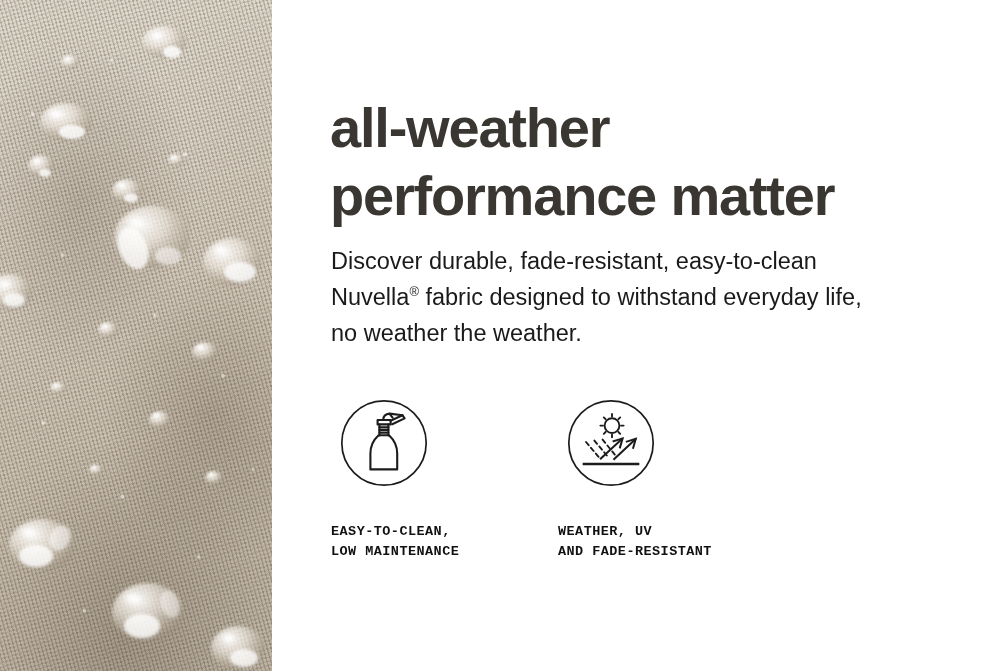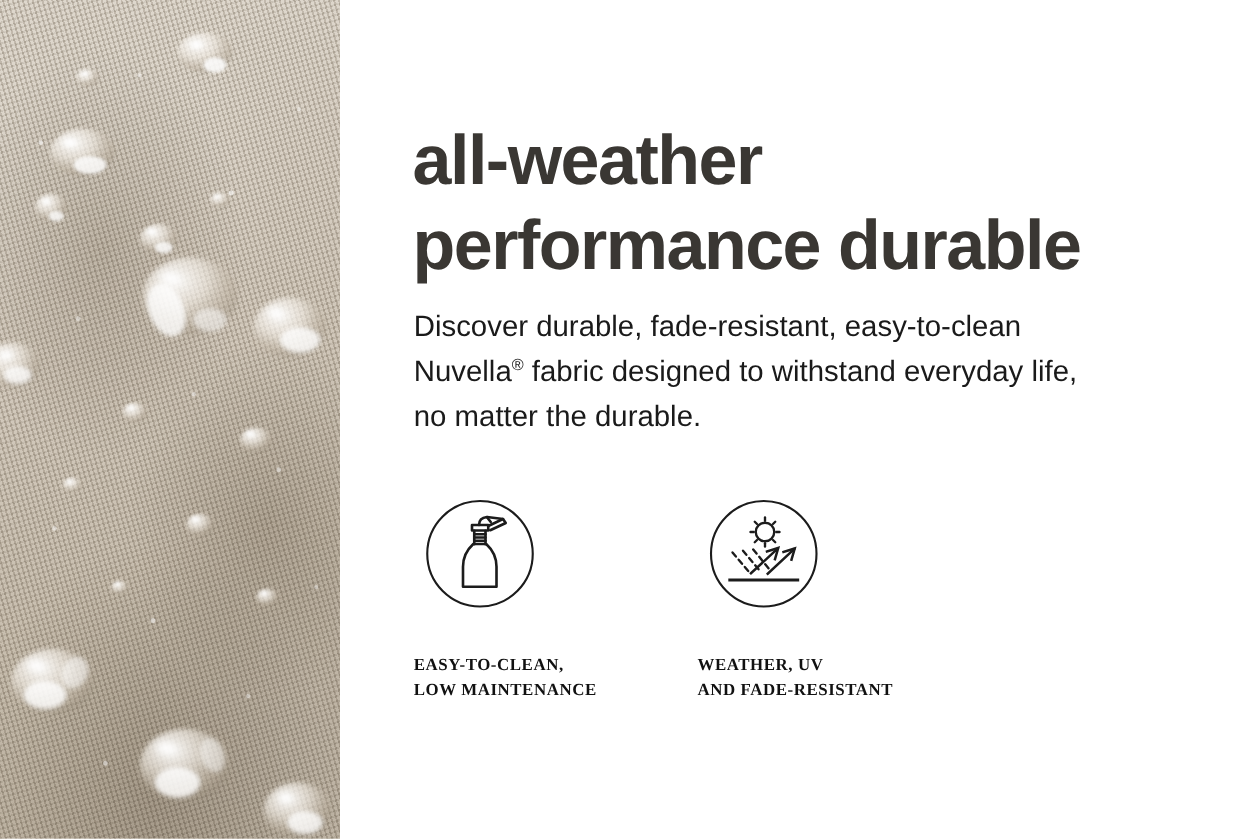--- a/index.html
+++ b/index.html
@@ -162,21 +162,21 @@
   .feature-icon {
     display: block;
     width: 88px;
     height: 88px;
     margin-left: 9px;
   }
 
   .feature-caption {
     margin: 0;
     padding-top: 35px;
-    font-family: Liberation Serif, serif;
+    font-family: Liberation Mono, monospace;
     font-weight: bold;
     font-size: 13.5px;
     line-height: 20px;
     letter-spacing: 0.45px;
     color: #111111;
     white-space: pre-line;
   }
 </style>
 </head>
 <body>
@@ -286,23 +286,23 @@
         <ellipse cx="211" cy="474" rx="3.2" ry="2.4" fill="url(#dropGlint)"></ellipse>
         <ellipse cx="96" cy="470" rx="7" ry="5.5" fill="url(#dropBody)"></ellipse>
         <ellipse cx="94" cy="467" rx="2.6" ry="2" fill="url(#dropGlint)"></ellipse>
       </g>
     </svg>
   </div>
 
   <div class="content-panel">
 
     <h1 class="headline">all-weather
-performance durable</h1>
-
-    <p class="subcopy"><span>Discover durable, fade-resistant, easy-to-clean</span><br><span>Nuvella</span><sup>®</sup><span> fabric designed to withstand everyday life,</span><br><span>no matter the durable.</span></p>
+performance matter</h1>
+
+    <p class="subcopy"><span>Discover durable, fade-resistant, easy-to-clean</span><br><span>Nuvella</span><sup>®</sup><span> fabric designed to withstand everyday life,</span><br><span>no weather the weather.</span></p>
 
     <div class="features">
 
       <div class="feature">
         <svg class="feature-icon" viewBox="0 0 88 88">
           <circle cx="44" cy="44" r="42.2" fill="none" stroke="#1c1c1c" stroke-width="1.7"></circle>
           <g fill="none" stroke="#1c1c1c" stroke-width="2.1" stroke-linejoin="round" stroke-linecap="round">
 
             <path d="M38.6 36.2 C33.6 40.8 30.4 47.2 30.4 54.4 L30.4 70.4 L57.2 70.4 L57.2 54.4
                      C57.2 47.2 54.0 40.8 49.0 36.2 Z"></path>

